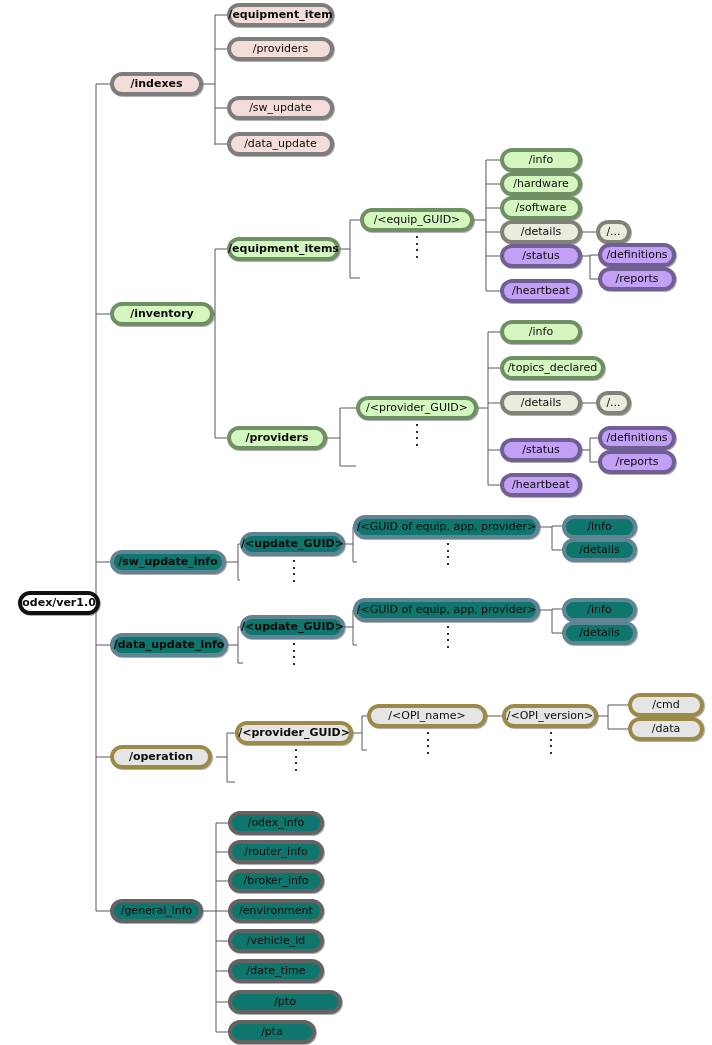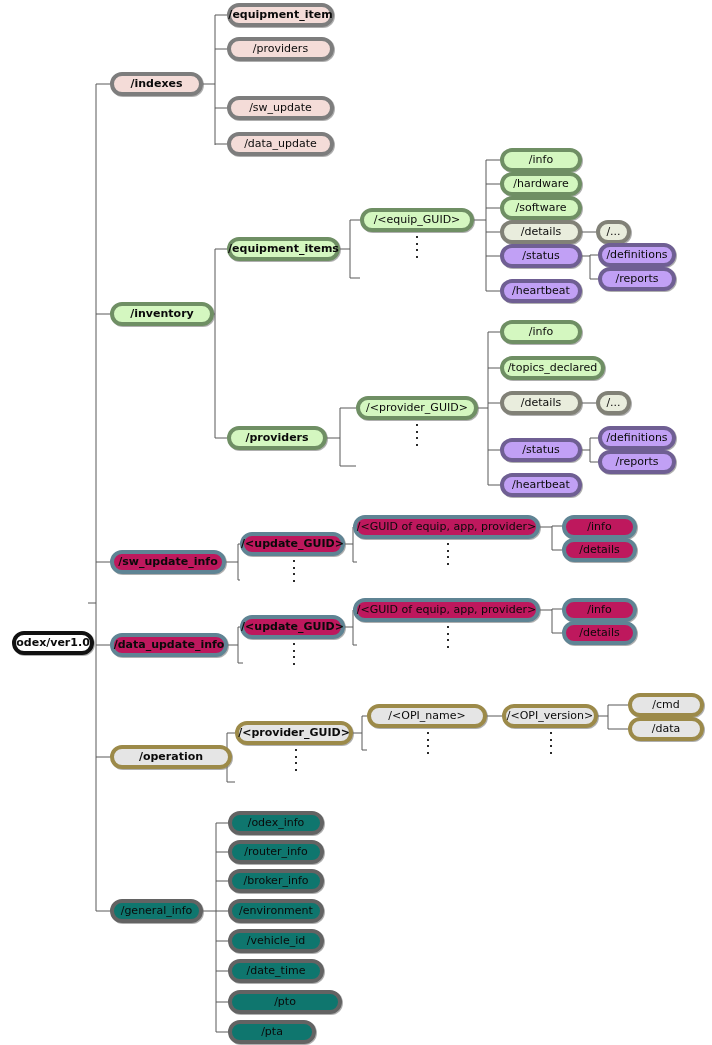--- a/index.html
+++ b/index.html
@@ -45,21 +45,21 @@
     background:#ffffff;
     box-shadow:1px 1px 0 rgba(110,110,110,.55);
   }
   .node.bold{font-weight:bold;}
   
   .c-root   {background:#ffffff;border-color:#111111;}
   .c-pink   {background:#f4dcd8;border-color:#7d7d7d;}
   .c-green  {background:#d4f7c0;border-color:#6f8f64;}
   .c-gray   {background:#e9eddd;border-color:#818177;}
   .c-purple {background:#c1a0f5;border-color:#6f5f93;}
-  .c-blue   {background:#be185d;border-color:#5f8494;}
+  .c-blue   {background:#0f766e;border-color:#5f8494;}
   .c-yellow {background:#e5e5e5;border-color:#9c8a49;}
   .c-white  {background:#0f766e;border-color:#636363;}
   
   .vdots{
     position:absolute;
     width:3px;
     display:flex;
     flex-direction:column;
     align-items:center;
     justify-content:space-between;
@@ -187,21 +187,21 @@
     <path d="M216,823 H228"></path>
     <path d="M216,852 H228"></path>
     <path d="M216,881 H228"></path>
     <path d="M216,911 H228"></path>
     <path d="M216,941 H228"></path>
     <path d="M216,971 H228"></path>
     <path d="M216,1002 H228"></path>
     <path d="M216,1032 H228"></path>
   </svg>
 
-  <div class="node c-root bold" style="left:12px;top:591px;width:82px;margin-top:40px;">odex/ver1.0</div>
+  <div class="node c-root bold" style="left:18px;top:591px;width:82px;">odex/ver1.0</div>
 
   <div class="node c-pink bold" style="left:110px;top:72px;width:93px;">/indexes</div>
 
   <div class="node c-pink bold" style="left:227px;top:3px;width:107px;">/equipment_item</div>
   <div class="node c-pink" style="left:227px;top:37px;width:107px;">/providers</div>
   <div class="node c-pink" style="left:227px;top:96px;width:107px;">/sw_update</div>
   <div class="node c-pink" style="left:227px;top:132px;width:107px;">/data_update</div>
 
   <div class="node c-green bold" style="left:110px;top:302px;width:104px;">/inventory</div>
 
@@ -281,21 +281,21 @@
   <div class="vdots" style="left:446px;top:626px;height:22px;">
     <i></i>
       <i></i>
       <i></i>
       <i></i>
   </div>
 
   <div class="node c-blue" style="left:562px;top:598px;width:75px;">/info</div>
   <div class="node c-blue" style="left:562px;top:621px;width:75px;">/details</div>
 
-  <div class="node c-yellow bold" style="left:110px;top:745px;width:122px;">/operation</div>
+  <div class="node c-yellow bold" style="left:110px;top:745px;width:102px;">/operation</div>
 
   <div class="node c-yellow bold" style="left:235px;top:721px;width:118px;">/&lt;provider_GUID&gt;</div>
   <div class="vdots" style="left:294px;top:749px;height:22px;">
     <i></i>
       <i></i>
       <i></i>
       <i></i>
   </div>
 
   <div class="node c-yellow" style="left:367px;top:704px;width:120px;">/&lt;OPI_name&gt;</div>

